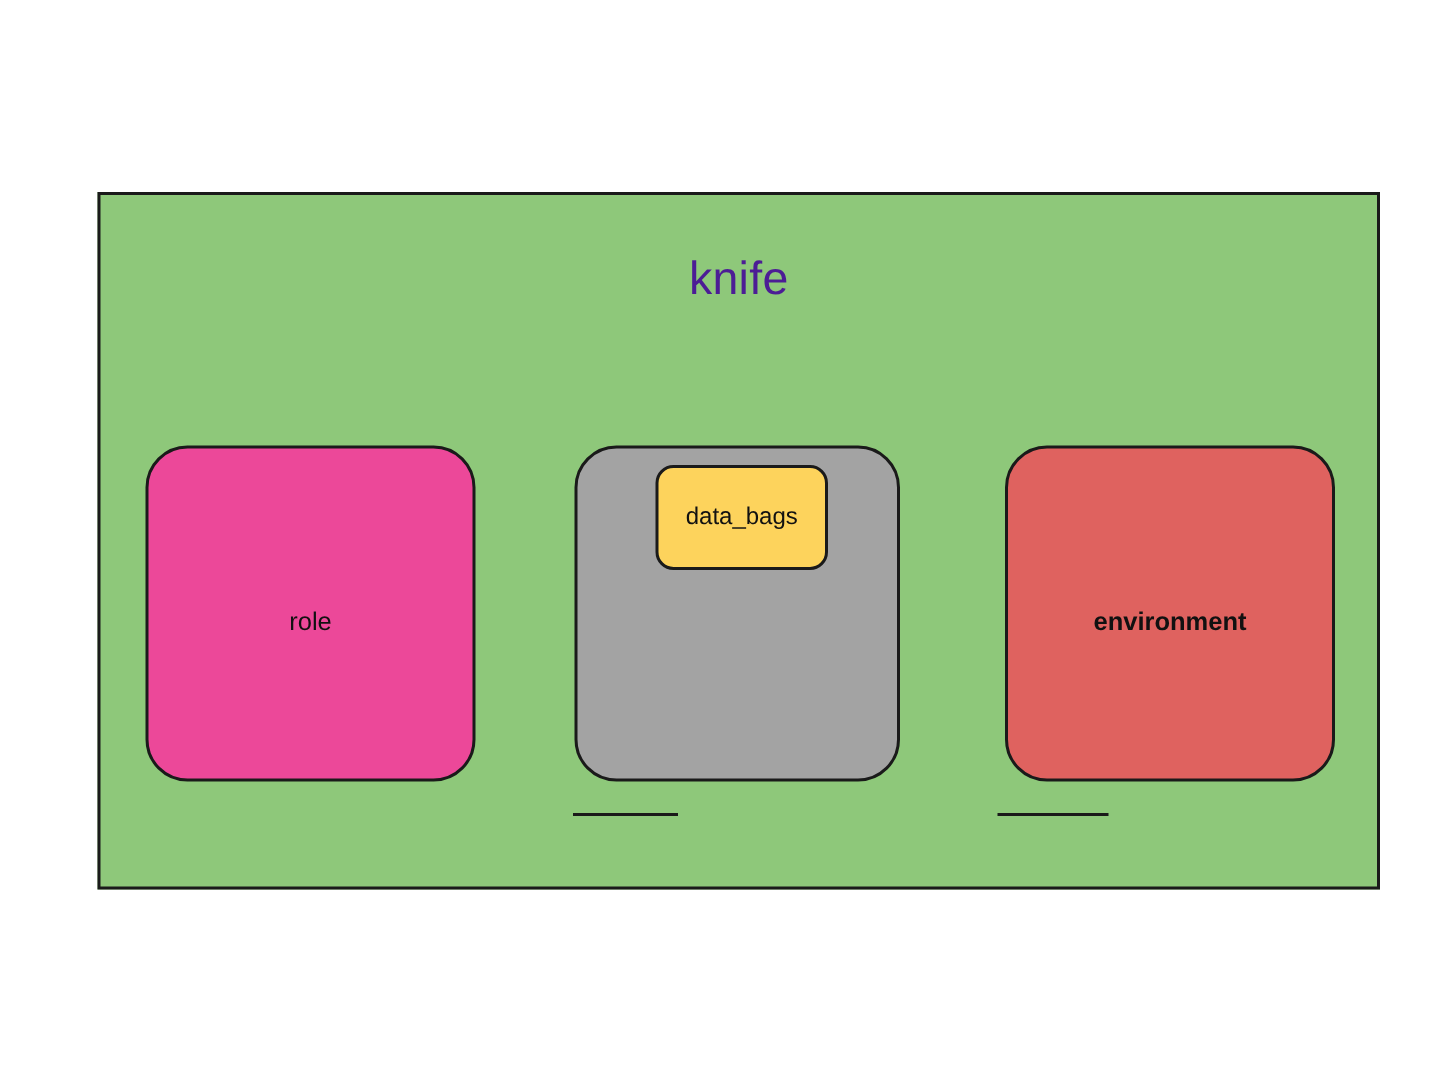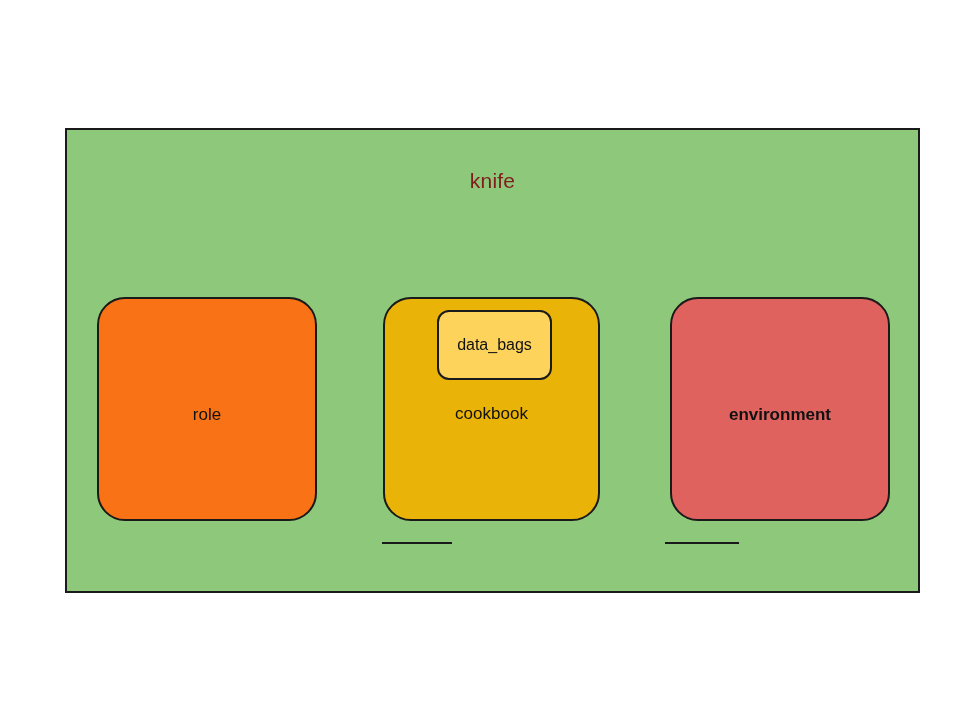--- a/index.html
+++ b/index.html
@@ -33,22 +33,22 @@
     border: 2px solid #1a1a1a;
     box-sizing: border-box;
   }
 
   .group-title {
     position: absolute;
     left: 0;
     top: 40px;
     width: 100%;
     text-align: center;
-    font-size: 21px;
-    color: #7f1d1d;
+    font-size: 31px;
+    color: #4c1d95;
     line-height: 1;
     letter-spacing: 0.2px;
   }
 
   
   .connector {
     position: absolute;
     height: 2px;
     background: #1a1a1a;
     top: 412px;
@@ -78,30 +78,30 @@
     left: 0;
     width: 100%;
     text-align: center;
     font-size: 17px;
     color: #111111;
     line-height: 1;
   }
 
   .node.role {
     left: 97px;
-    background: #f97316;
+    background: #ec4899;
   }
   .node.role .node-label {
     top: 107px;
   }
 
   .node.cookbook {
     left: 383px;
     width: 217px;
-    background: #eab308;
+    background: #a3a3a3;
   }
   .node.cookbook .node-label {
     top: 106px;
   }
 
   .node.environment {
     left: 670px;
     background: #df625f;
   }
   .node.environment .node-label {
@@ -148,21 +148,20 @@
 
   <div class="node role">
     <div class="node-label">role</div>
   </div>
 
   <div class="node cookbook">
     <div class="child-node data-bags">
       <span class="child-label">data_bags</span>
     </div>
 
-    <div class="node-label">cookbook</div>
 
   </div>
 
   <div class="node environment">
     <div class="node-label">environment</div>
   </div>
 
 </div>
 
 </body></html>

